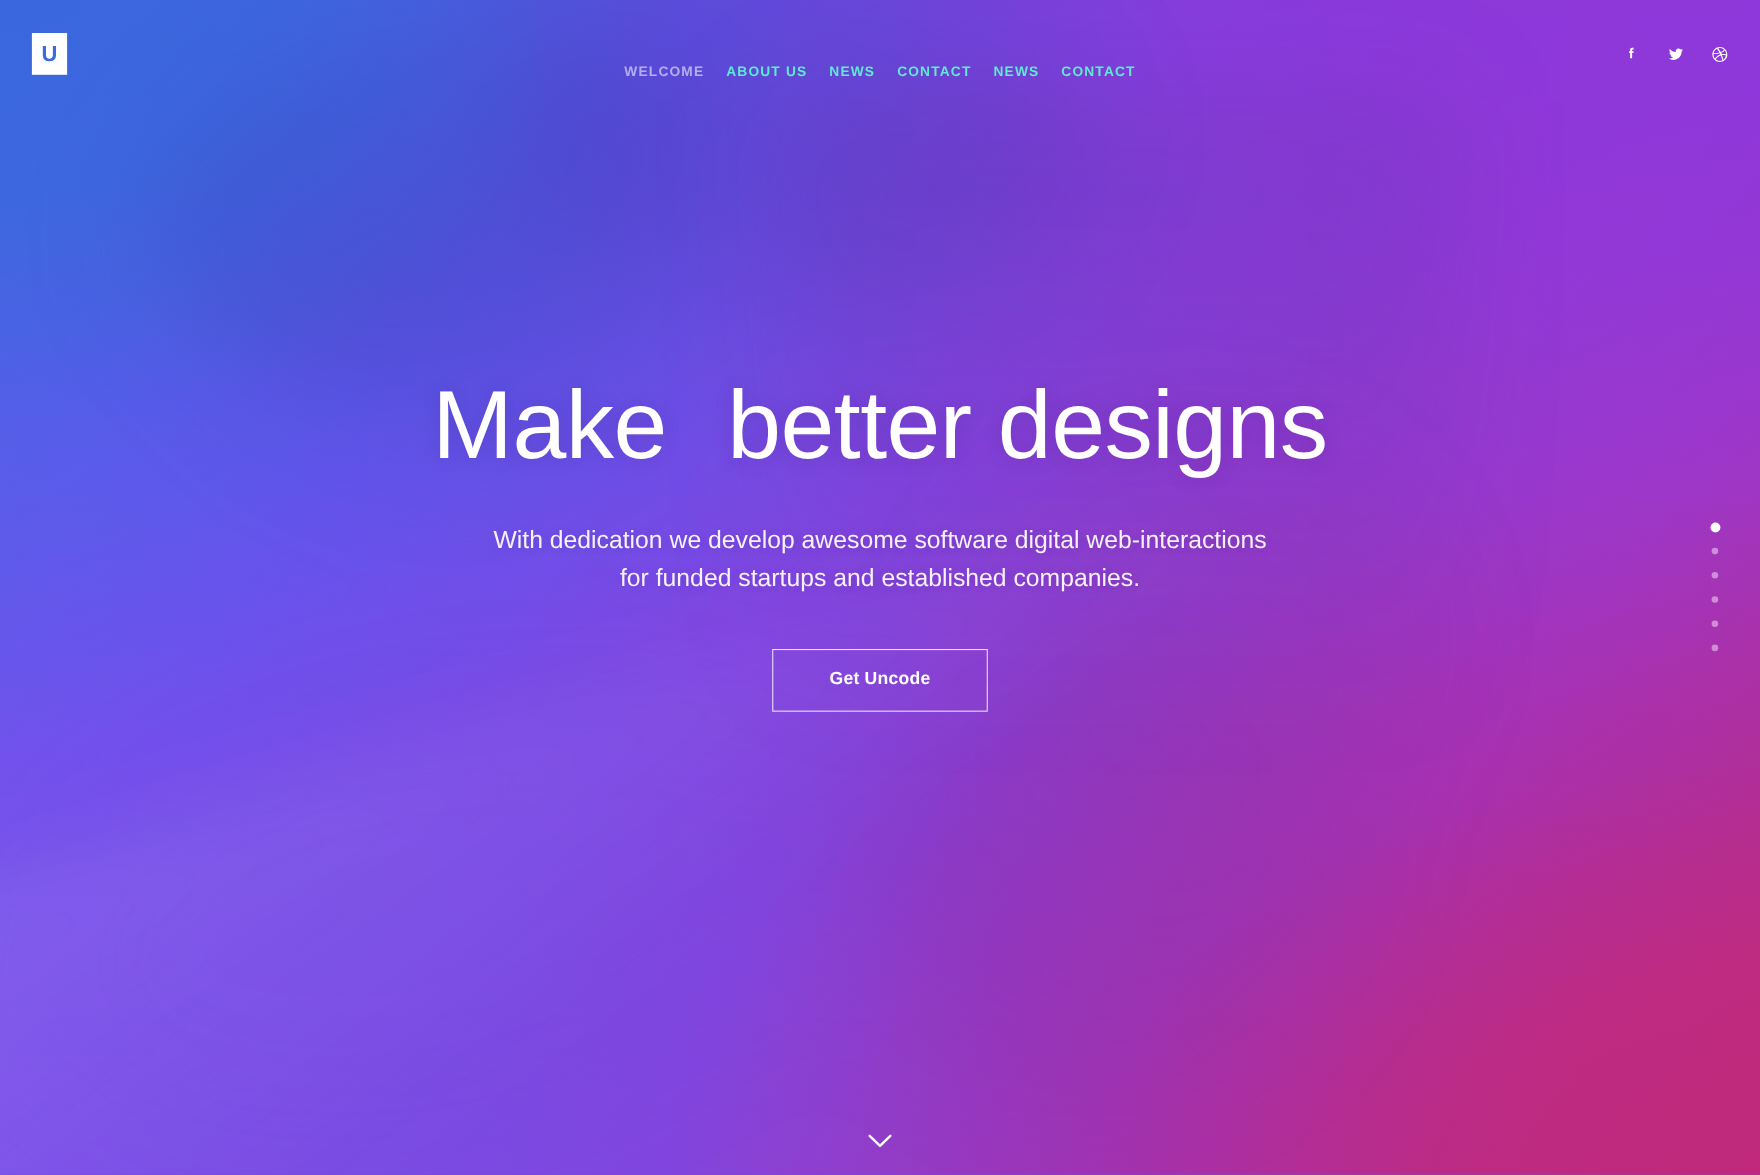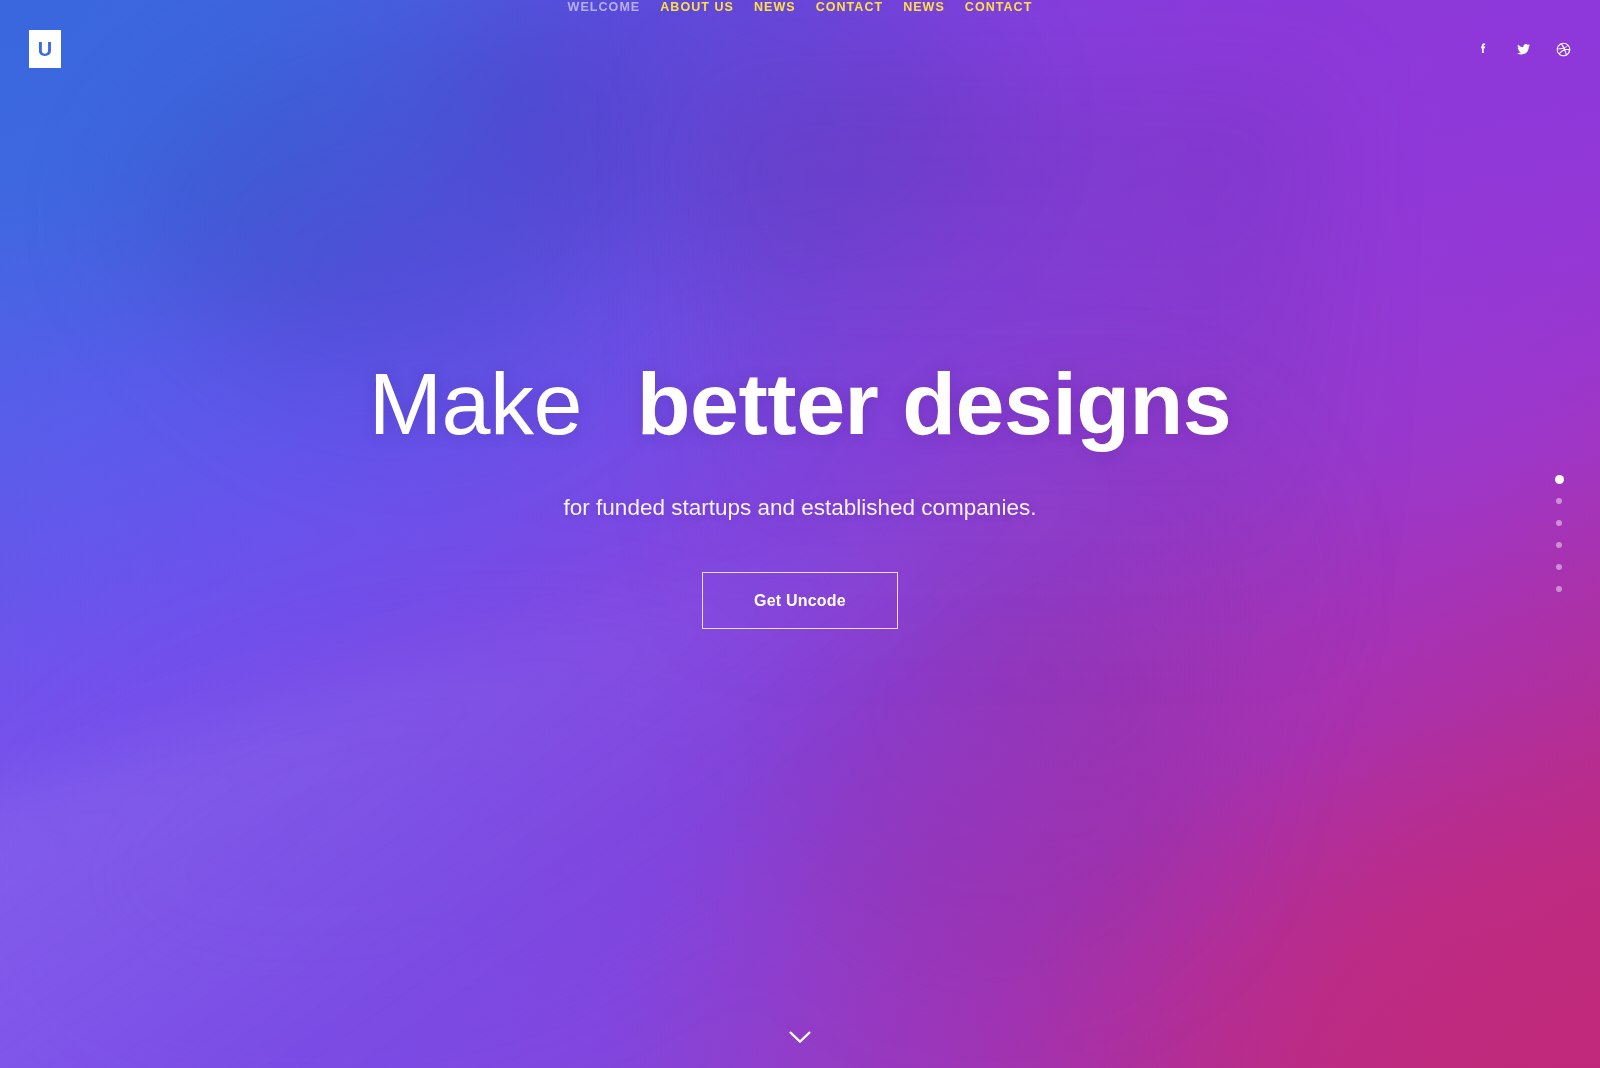--- a/index.html
+++ b/index.html
@@ -64,28 +64,28 @@
   #logo {
     width:32px; height:38px;
     background:#ffffff;
     display:flex; align-items:center; justify-content:center;
     color:#3b6ae2;
     font-size:20px; font-weight:bold; line-height:1;
     letter-spacing:0;
     cursor:pointer;
   }
   #nav {
-    position:absolute; left:0; right:0; top:0; height:98px;
-    display:flex; justify-content:center;
+    position:absolute; left:0; right:0; top:16px; height:98px;
+    display:flex; align-items:center; justify-content:center;
     gap:20px;
     pointer-events:none;
   }
   .nav-item {
     pointer-events:auto;
-    color:#fde047;
+    color:#5eead4;
     font-size:12.5px; font-weight:bold;
     letter-spacing:1.05px;
     text-decoration:none;
     white-space:nowrap;
     cursor:pointer;
   }
   .nav-item.is-active { color:rgba(255,255,255,.55); font-weight:bold; }
 
   #social {
     margin-left:auto;
@@ -110,21 +110,21 @@
   #headline {
     color:#ffffff;
     font-size:88px;
     line-height:1.06;
     font-weight:300;
     text-align:center;
     letter-spacing:-0.5px;
     text-shadow:0 1px 16px rgba(60,20,110,.18);
     max-width:1100px;
   }
-  #headline .strong { font-weight:bold;margin-left:31px; }
+  #headline .strong { font-weight:normal;margin-left:31px; }
   #headline .line { display:block; }
 
   #subhead {
     margin-top:40px;
     color:rgba(255,255,255,.93);
     font-size:22.5px;
     line-height:1.56;
     font-weight:300;
     text-align:center;
     max-width:780px;
@@ -227,20 +227,21 @@
       </a>
     </div>
   </div>
 
   <div id="hero-content">
     <h1 id="headline">
       <span class="line"><span>Make </span><span class="strong">better designs</span></span>
     </h1>
 
     <p id="subhead">
+      <span class="line">With dedication we develop awesome software digital web-interactions</span>
       <span class="line">for funded startups and established companies.</span>
     </p>
 
     <button id="cta">Get Uncode</button>
   </div>
 
   <div id="dots">
     <div class="dot-wrap is-active">
         <span class="dot"></span>
       </div>

